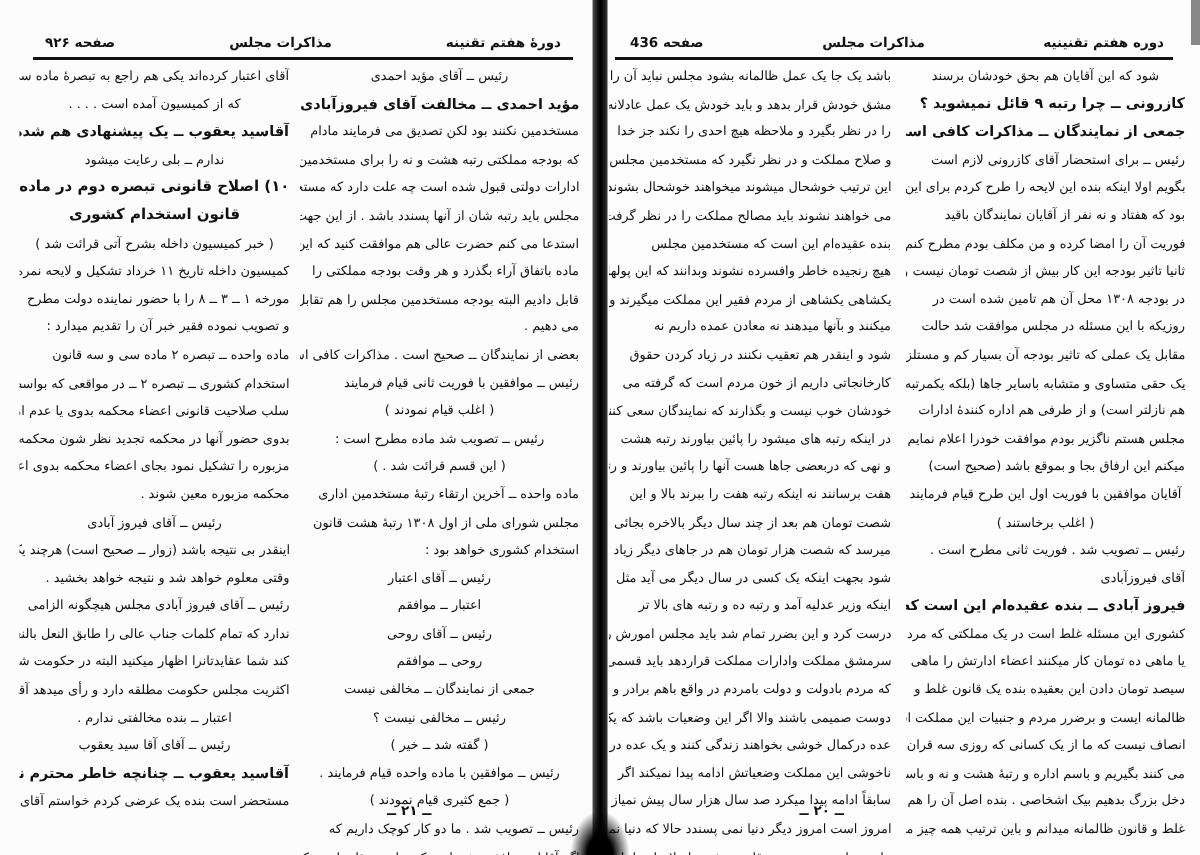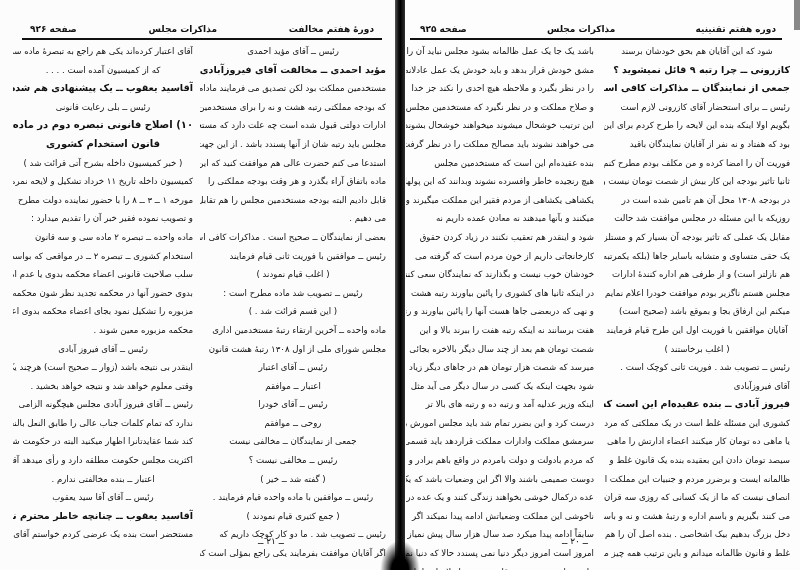--- a/index.html
+++ b/index.html
@@ -24,72 +24,73 @@
   .col { position: absolute; top: 42px; font-size: 8.6px; line-height: 18.6px; text-align: justify;
          font-family: "DejaVu Sans", sans-serif; }
   .page-left .col-a { right: 12px; width: 186px; }
   .page-left .col-b { right: 205px; width: 180px; }
   .page-right .col-a { right: 10px; width: 186px; }
   .page-right .col-b { right: 206px; width: 188px; }
   .ln { display: block; white-space: nowrap; overflow: hidden; }
   .center { text-align: center; }
   .bold { font-weight: bold; font-size: 9.6px; }
   .heading-item { font-weight: bold; font-size: 10px; }
-  .folio { position: absolute; top: 536px; font-size: 9px; font-weight: normal; }
+  .folio { position: absolute; top: 536px; font-size: 9px; font-weight: bold; }
   .page-left .folio { left: 258px; }
-  .page-right .folio { left: 160px; }
+  .page-right .folio { left: 131px; }
 </style>
 </head>
 <body>
 
 <div class="spread">
 
   <div class="page page-left">
     <div class="header">
-      <span>دورهٔ هفتم مخالفت</span>
+      <span>دورهٔ هفتم تقنینه</span>
       <span>مذاکرات مجلس</span>
       <span>صفحه ۹۲۶</span>
     </div>
     <div class="rule"></div>
 
     <div class="col col-a" id="lp-a">
         <span class="ln center">رئیس ــ آقای مؤید احمدی</span>
         <span class="ln bold">مؤید احمدی ــ مخالفت آقای فیروزآبادی راجع بعموم</span>
-        <span class="ln">مستخدمین مملکت بود لکن تصدیق می فرمایند مادام</span>
+        <span class="ln">مستخدمین نکنند بود لکن تصدیق می فرمایند مادام</span>
         <span class="ln">که بودجه مملکتی رتبه هشت و نه را برای مستخدمین</span>
         <span class="ln">ادارات دولتی قبول شده است چه علت دارد که مستخدمین</span>
         <span class="ln">مجلس باید رتبه شان از آنها پسندد باشد . از این جهت</span>
         <span class="ln">استدعا می کنم حضرت عالی هم موافقت کنید که این</span>
         <span class="ln">ماده باتفاق آراء بگذرد و هر وقت بودجه مملکتی را</span>
         <span class="ln">قابل دادیم البته بودجه مستخدمین مجلس را هم تقابل</span>
         <span class="ln">می دهیم .</span>
         <span class="ln">بعضی از نمایندگان ــ صحیح است . مذاکرات کافی است</span>
         <span class="ln">رئیس ــ موافقین با فوریت ثانی قیام فرمایند</span>
         <span class="ln center">( اغلب قیام نمودند )</span>
         <span class="ln center">رئیس ــ تصویب شد ماده مطرح است :</span>
         <span class="ln center">( این قسم قرائت شد . )</span>
         <span class="ln">ماده واحده ــ آخرین ارتقاء رتبهٔ مستخدمین اداری</span>
         <span class="ln">مجلس شورای ملی از اول ۱۳۰۸ رتبهٔ هشت قانون</span>
+        <span class="ln">استخدام کشوری خواهد بود :</span>
         <span class="ln center">رئیس ــ آقای اعتبار</span>
         <span class="ln center">اعتبار ــ موافقم</span>
-        <span class="ln center">رئیس ــ آقای خودرا</span>
+        <span class="ln center">رئیس ــ آقای روحی</span>
         <span class="ln center">روحی ــ موافقم</span>
         <span class="ln center">جمعی از نمایندگان ــ مخالفی نیست</span>
         <span class="ln center">رئیس ــ مخالفی نیست ؟</span>
         <span class="ln center">( گفته شد ــ خیر )</span>
         <span class="ln center">رئیس ــ موافقین با ماده واحده قیام فرمایند .</span>
         <span class="ln center">( جمع کثیری قیام نمودند )</span>
         <span class="ln">رئیس ــ تصویب شد . ما دو کار کوچک داریم که</span>
         <span class="ln">اگر آقایان موافقت بفرمایند یکی راجع بمؤلی است که</span>
       </div>
     <div class="col col-b" id="lp-b">
         <span class="ln">آقای اعتبار کرده‌اند یکی هم راجع به تبصرهٔ ماده سی وسه</span>
         <span class="ln center">که از کمیسیون آمده است . . . .</span>
         <span class="ln bold">آقاسید یعقوب ــ یک پیشنهادی هم شده است .</span>
-        <span class="ln center">رئیس ــ بلی رعایت قانونی</span>
+        <span class="ln center">ندارم ــ بلی رعایت میشود</span>
         <span class="ln heading-item center">۱۰) اصلاح قانونی تبصره دوم در ماده سی وسه</span>
         <span class="ln heading-item center">قانون استخدام کشوری</span>
         <span class="ln center">( خبر کمیسیون داخله بشرح آتی قرائت شد )</span>
         <span class="ln">کمیسیون داخله تاریخ ۱۱ خرداد تشکیل و لایحه نمره ۱۰۶۷۲</span>
         <span class="ln">مورخه ۱ ــ ۳ ــ ۸ را با حضور نماینده دولت مطرح</span>
         <span class="ln">و تصویب نموده فقیر خبر آن را تقدیم میدارد :</span>
         <span class="ln">ماده واحده ــ تبصره ۲ ماده سی و سه قانون</span>
         <span class="ln">استخدام کشوری ــ تبصره ۲ ــ در مواقعی که بواسطه</span>
         <span class="ln">سلب صلاحیت قانونی اعضاء محکمه بدوی یا عدم امکان</span>
         <span class="ln">بدوی حضور آنها در محکمه تجدید نظر شون محکمه</span>
@@ -108,21 +109,21 @@
         <span class="ln">مستحضر است بنده یک عرضی کردم خواستم آقای وزیر</span>
       </div>
 
     <div class="folio">ــ ۲۱ ــ</div>
   </div>
 
   <div class="page page-right">
     <div class="header">
       <span>دوره هفتم تقنینیه</span>
       <span>مذاکرات مجلس</span>
-      <span>صفحه ۹۲۵</span>
+      <span>صفحه 436</span>
     </div>
     <div class="rule"></div>
 
     <div class="col col-a" id="rp-a">
         <span class="ln center">شود که این آقایان هم بحق خودشان برسند</span>
         <span class="ln bold">کازرونی ــ چرا رتبه ۹ قائل نمیشوید ؟</span>
         <span class="ln bold">جمعی از نمایندگان ــ مذاکرات کافی است</span>
         <span class="ln">رئیس ــ برای استحضار آقای کازرونی لازم است</span>
         <span class="ln">بگویم اولا اینکه بنده این لایحه را طرح کردم برای این</span>
         <span class="ln">بود که هفتاد و نه نفر از آقایان نمایندگان باقید</span>
@@ -130,21 +131,21 @@
         <span class="ln">ثانیا تاثیر بودجه این کار بیش از شصت تومان نیست و</span>
         <span class="ln">در بودجه ۱۳۰۸ محل آن هم تامین شده است در</span>
         <span class="ln">روزیکه با این مسئله در مجلس موافقت شد حالت</span>
         <span class="ln">مقابل یک عملی که تاثیر بودجه آن بسیار کم و مستلزم</span>
         <span class="ln">یک حقی متساوی و متشابه باسایر جاها (بلکه یکمرتبه</span>
         <span class="ln">هم نازلتر است) و از طرفی هم اداره کنندهٔ ادارات</span>
         <span class="ln">مجلس هستم ناگزیر بودم موافقت خودرا اعلام نمایم و گمان</span>
         <span class="ln">میکنم این ارفاق بجا و بموقع باشد (صحیح است)</span>
         <span class="ln center">آقایان موافقین با فوریت اول این طرح قیام فرمایند</span>
         <span class="ln center">( اغلب برخاستند )</span>
-        <span class="ln">رئیس ــ تصویب شد . فوریت ثانی کوچک است .</span>
+        <span class="ln">رئیس ــ تصویب شد . فوریت ثانی مطرح است .</span>
         <span class="ln">آقای فیروزآبادی</span>
         <span class="ln bold">فیروز آبادی ــ بنده عقیده‌ام این است که در استخدام</span>
         <span class="ln">کشوری این مسئله غلط است در یک مملکتی که مردمش</span>
         <span class="ln">یا ماهی ده تومان کار میکنند اعضاء ادارتش را ماهی</span>
         <span class="ln">سیصد تومان دادن این بعقیده بنده یک قانون غلط و</span>
         <span class="ln">ظالمانه ایست و برضرر مردم و جنبیات این مملکت است و</span>
         <span class="ln">انصاف نیست که ما از یک کسانی که روزی سه قران کار</span>
         <span class="ln">می کنند بگیریم و باسم اداره و رتبهٔ هشت و نه و باسم</span>
         <span class="ln">دخل بزرگ بدهیم بیک اشخاصی . بنده اصل آن را هم</span>
         <span class="ln">غلط و قانون ظالمانه میدانم و باین ترتیب همه چیز مملکت</span>
@@ -156,21 +157,21 @@
         <span class="ln">و صلاح مملکت و در نظر نگیرد که مستخدمین مجلس از</span>
         <span class="ln">این ترتیب خوشحال میشوند میخواهند خوشحال بشوند</span>
         <span class="ln">می خواهند نشوند باید مصالح مملکت را در نظر گرفت</span>
         <span class="ln">بنده عقیده‌ام این است که مستخدمین مجلس</span>
         <span class="ln">هیچ رنجیده خاطر وافسرده نشوند وبدانند که این پولها را</span>
         <span class="ln">یکشاهی یکشاهی از مردم فقیر این مملکت میگیرند و جمع</span>
         <span class="ln">میکنند و بآنها میدهند نه معادن عمده داریم نه</span>
         <span class="ln">شود و اینقدر هم تعقیب نکنند در زیاد کردن حقوق</span>
         <span class="ln">کارخانجاتی داریم از خون مردم است که گرفته می</span>
         <span class="ln">خودشان خوب نیست و بگذارند که نمایندگان سعی کنند</span>
-        <span class="ln">در اینکه ثانیا های کشوری را پائین بیاورند رتبه هشت</span>
+        <span class="ln">در اینکه رتبه های میشود را پائین بیاورند رتبه هشت</span>
         <span class="ln">و نهی که دربعضی جاها هست آنها را پائین بیاورند و رتبه</span>
         <span class="ln">هفت برسانند نه اینکه رتبه هفت را ببرند بالا و این</span>
         <span class="ln">شصت تومان هم بعد از چند سال دیگر بالاخره بجائی</span>
         <span class="ln">میرسد که شصت هزار تومان هم در جاهای دیگر زیاد</span>
         <span class="ln">شود بجهت اینکه یک کسی در سال دیگر می آید مثل</span>
         <span class="ln">اینکه وزیر عدلیه آمد و رتبه ده و رتبه های بالا تر</span>
         <span class="ln">درست کرد و این بضرر تمام شد باید مجلس امورش را</span>
         <span class="ln">سرمشق مملکت وادارات مملکت قراردهد باید قسمی کرد</span>
         <span class="ln">که مردم بادولت و دولت بامردم در واقع باهم برادر و</span>
         <span class="ln">دوست صمیمی باشند والا اگر این وضعیات باشد که یک</span>

